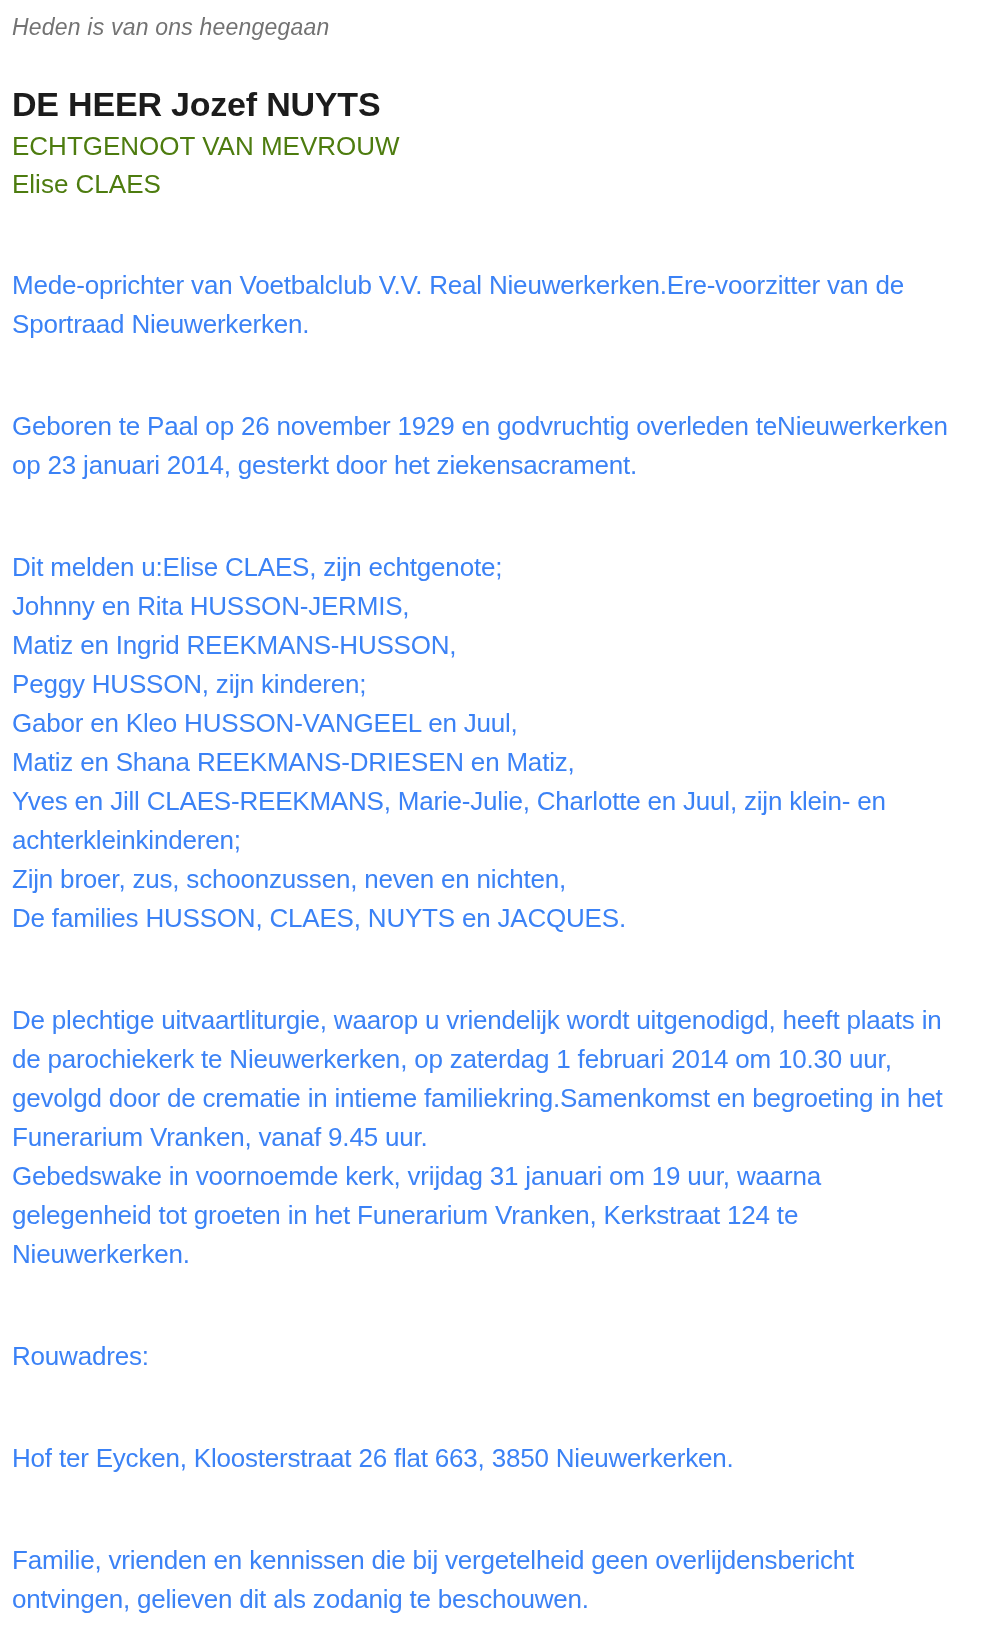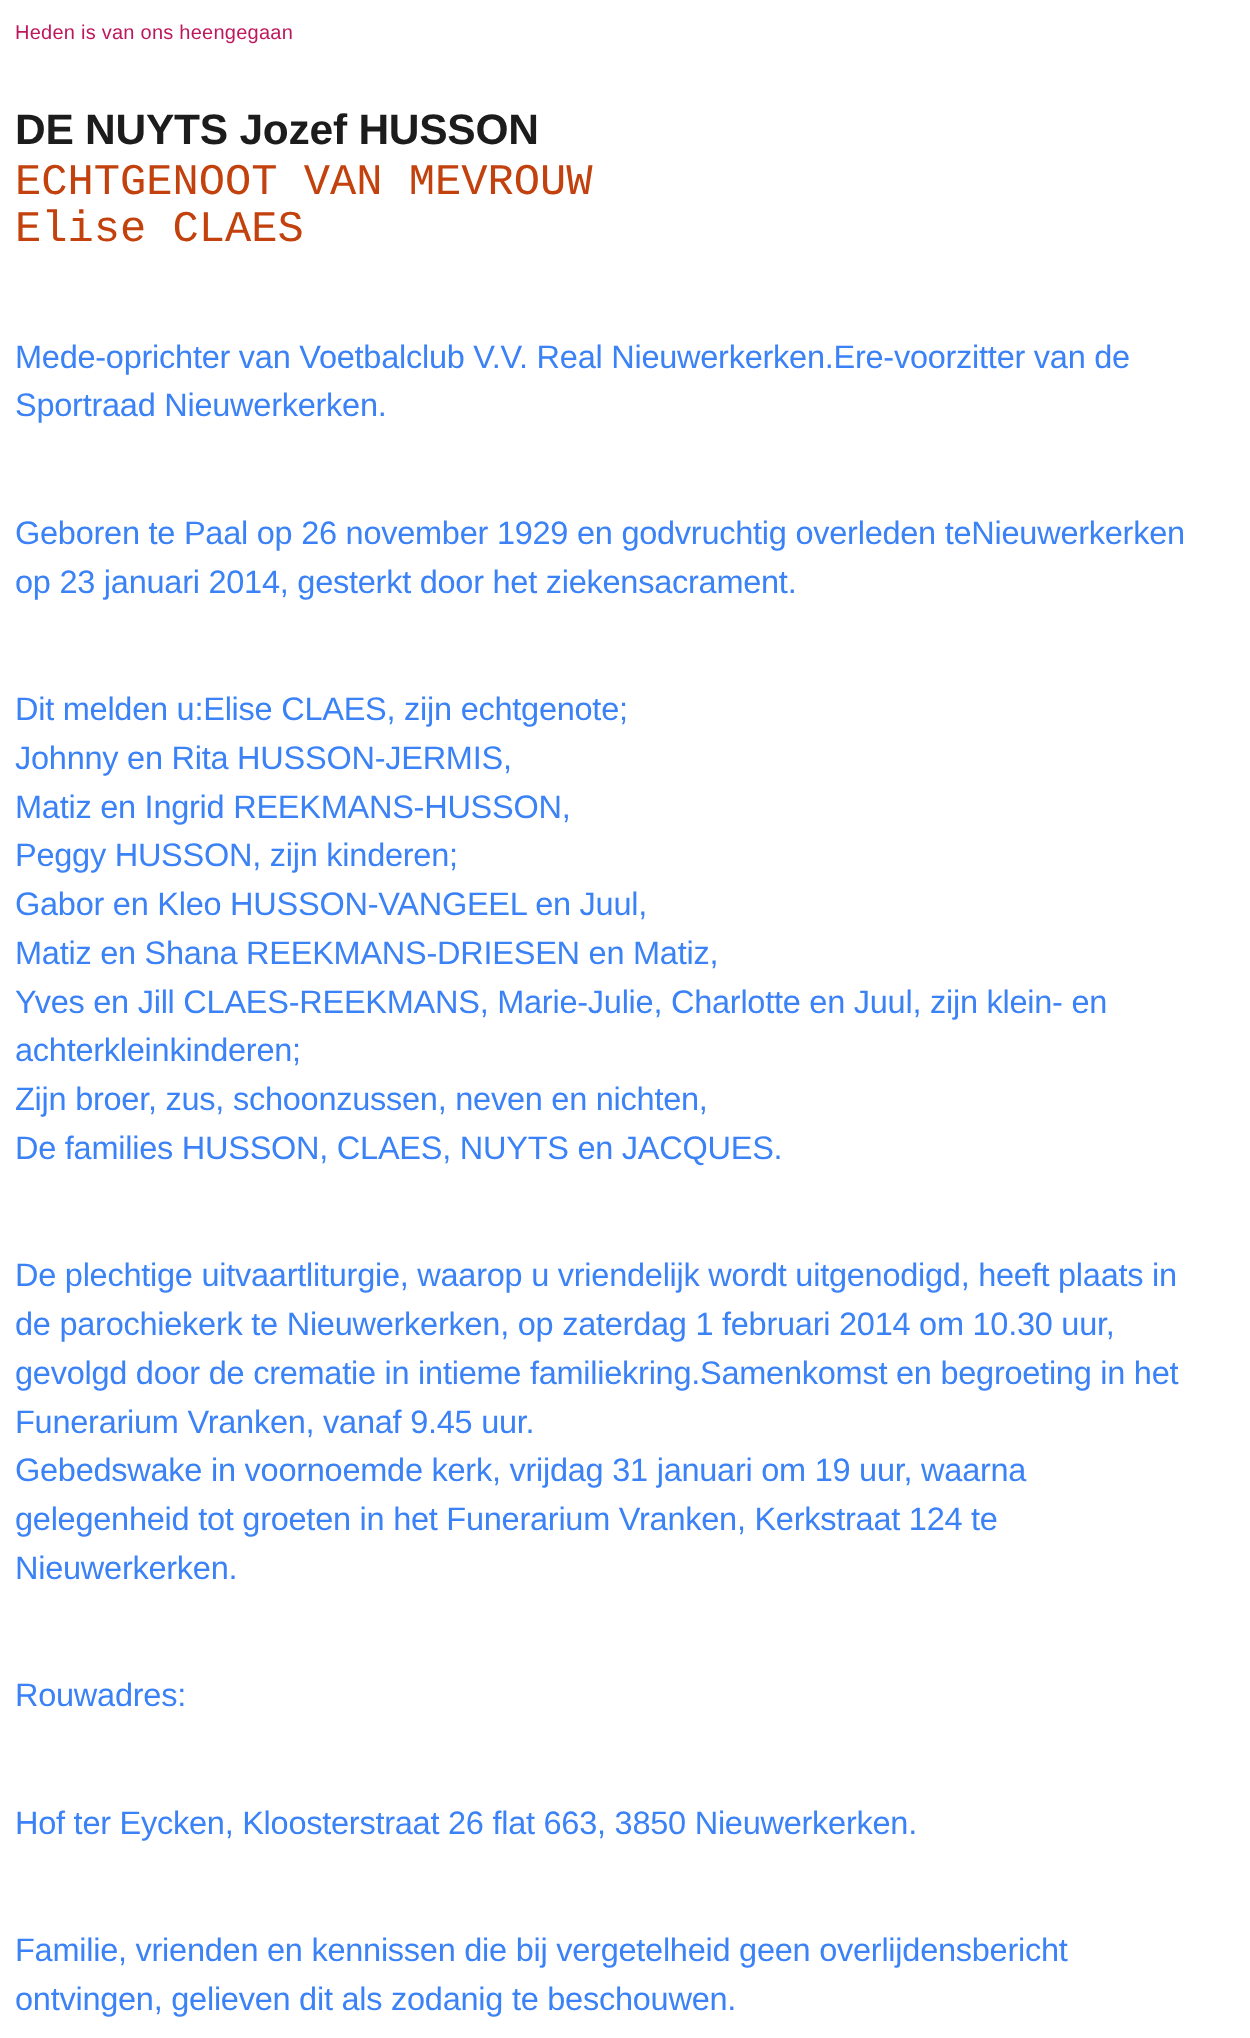--- a/index.html
+++ b/index.html
@@ -13,38 +13,38 @@
     font-family: "Liberation Sans", "DejaVu Sans", sans-serif;
     color: #3a3a3a;
     -webkit-font-smoothing: antialiased;
   }
   .doc {
     padding: 10px 14px 0 12px;
     box-sizing: border-box;
     width: 1000px;
   }
   .intro {
-    font-size: 16px;
+    font-size: 23px;
     line-height: 34px;
-    color: #be185d;
+    color: #737373;
     letter-spacing: 0.2px;
+    font-style: italic;
   }
   .deceased-name {
     margin-top: 37px;
     font-size: 34px;
     line-height: 46px;
     font-weight: 700;
     color: #1c1c1c;
     letter-spacing: -0.2px;
   }
   .subtitle {
-    font-size: 35px;
+    font-size: 26px;
     line-height: 38px;
-    color: #c2410c;
-    font-family: Liberation Mono, monospace;
+    color: #4d7c0f;
   }
   .para {
     margin-top: 63px;
     font-size: 26px;
     line-height: 39px;
     max-width: 952px;
     letter-spacing: -0.2px;
     color: #3b82f6;
   }
   .para .line {
@@ -59,21 +59,21 @@
     padding-bottom: 20px;
   }
 </style>
 </head>
 <body>
 
 <div class="doc">
 
   <div class="intro">Heden is van ons heengegaan</div>
 
-  <div class="deceased-name">DE NUYTS Jozef HUSSON</div>
+  <div class="deceased-name">DE HEER Jozef NUYTS</div>
 
   <div class="subtitle">ECHTGENOOT VAN MEVROUW</div>
 
   <div class="subtitle">Elise CLAES</div>
 
   <div class="para">Mede-oprichter van Voetbalclub V.V. Real Nieuwerkerken.Ere-voorzitter van de Sportraad Nieuwerkerken.</div>
 
   <div class="para">Geboren te Paal op 26 november 1929 en godvruchtig overleden teNieuwerkerken op 23 januari 2014, gesterkt door het ziekensacrament.</div>
 
   <div class="para">

